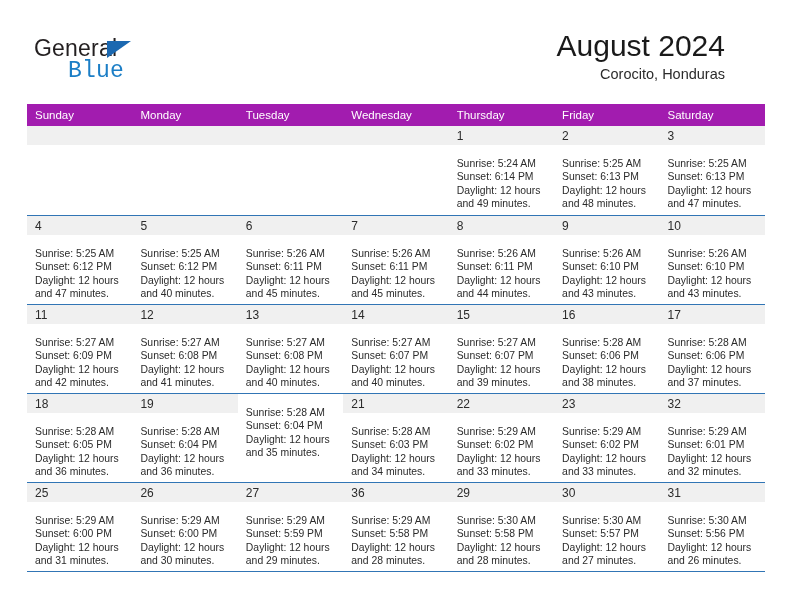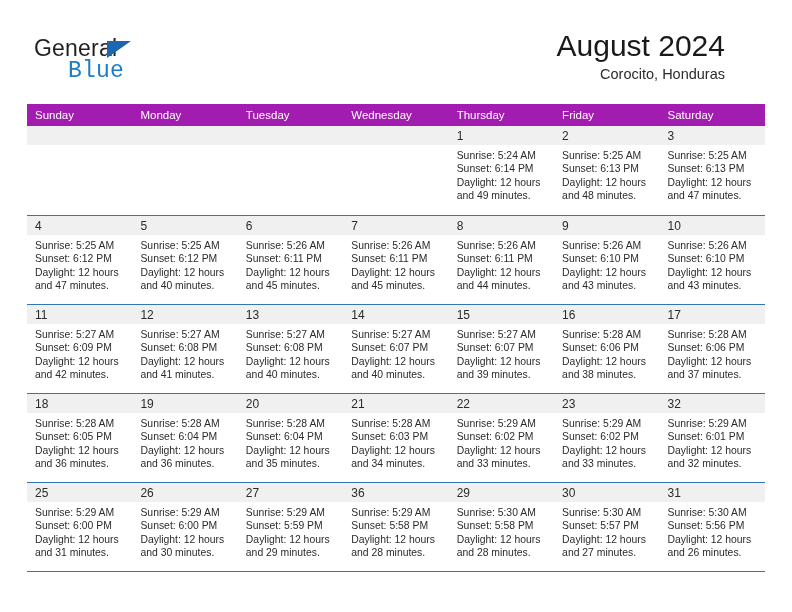--- a/index.html
+++ b/index.html
@@ -133,21 +133,21 @@
     padding-left: 8px;
     box-sizing: border-box;
   }
   .day-number {
     font-size: 12px;
     line-height: 19px;
     color: #2b2b2b;
   }
 
   .day-body {
-    padding: 4px 6px 0 8px;
+    padding: 12px 6px 0 8px;
     box-sizing: border-box;
   }
   .day-line {
     font-size: 10.4px;
     line-height: 13.4px;
     color: #2b2b2b;
     white-space: nowrap;
   }
 
   .grid-bottom {
@@ -398,21 +398,20 @@
       <div class="day-cell">
         <div class="day-number-band"><span class="day-number">19</span></div>
         <div class="day-body">
           <div class="day-line">Sunrise: 5:28 AM</div>
           <div class="day-line">Sunset: 6:04 PM</div>
           <div class="day-line">Daylight: 12 hours</div>
           <div class="day-line">and 36 minutes.</div>
         </div>
       </div>
       <div class="day-cell">
-        <div class="day-number-band"><span class="day-number">20</span></div>
         <div class="day-body">
           <div class="day-line">Sunrise: 5:28 AM</div>
           <div class="day-line">Sunset: 6:04 PM</div>
           <div class="day-line">Daylight: 12 hours</div>
           <div class="day-line">and 35 minutes.</div>
         </div>
       </div>
       <div class="day-cell">
         <div class="day-number-band"><span class="day-number">21</span></div>
         <div class="day-body">

